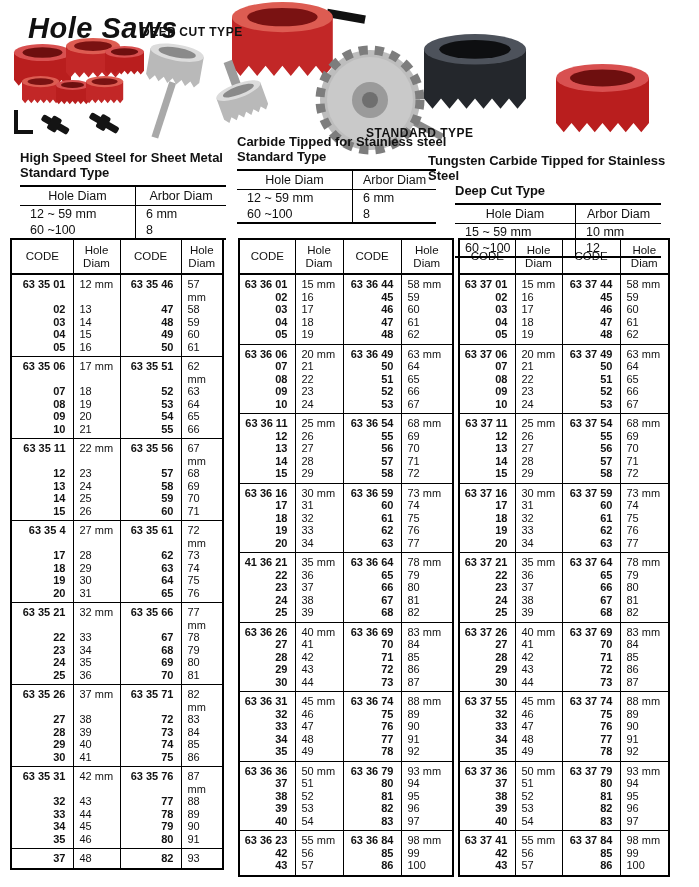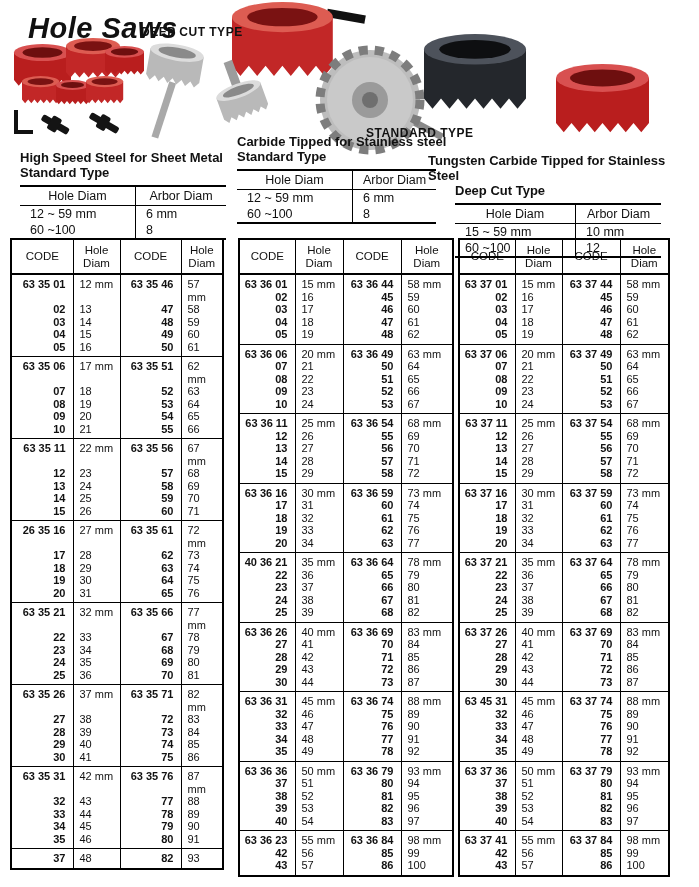--- a/index.html
+++ b/index.html
@@ -286,21 +286,21 @@
         </tr>
         <tr>
           <td class="code">15</td>
           <td class="diam">26</td>
           <td class="code">60</td>
           <td class="diam">71</td>
         </tr>
       </tbody>
       <tbody>
         <tr>
-          <td class="code">26 35 16</td>
+          <td class="code">63 35 4</td>
           <td class="diam">27 mm</td>
           <td class="code">63 35 61</td>
           <td class="diam">72 mm</td>
         </tr>
         <tr>
           <td class="code">17</td>
           <td class="diam">28</td>
           <td class="code">62</td>
           <td class="diam">73</td>
         </tr>
@@ -568,21 +568,21 @@
         </tr>
         <tr>
           <td class="code">20</td>
           <td class="diam">34</td>
           <td class="code">63</td>
           <td class="diam">77</td>
         </tr>
       </tbody>
       <tbody>
         <tr>
-          <td class="code">40 36 21</td>
+          <td class="code">41 36 21</td>
           <td class="diam">35 mm</td>
           <td class="code">63 36 64</td>
           <td class="diam">78 mm</td>
         </tr>
         <tr>
           <td class="code">22</td>
           <td class="diam">36</td>
           <td class="code">65</td>
           <td class="diam">79</td>
         </tr>
@@ -926,21 +926,21 @@
         </tr>
         <tr>
           <td class="code">30</td>
           <td class="diam">44</td>
           <td class="code">73</td>
           <td class="diam">87</td>
         </tr>
       </tbody>
       <tbody>
         <tr>
-          <td class="code">63 45 31</td>
+          <td class="code">63 37 55</td>
           <td class="diam">45 mm</td>
           <td class="code">63 37 74</td>
           <td class="diam">88 mm</td>
         </tr>
         <tr>
           <td class="code">32</td>
           <td class="diam">46</td>
           <td class="code">75</td>
           <td class="diam">89</td>
         </tr>

